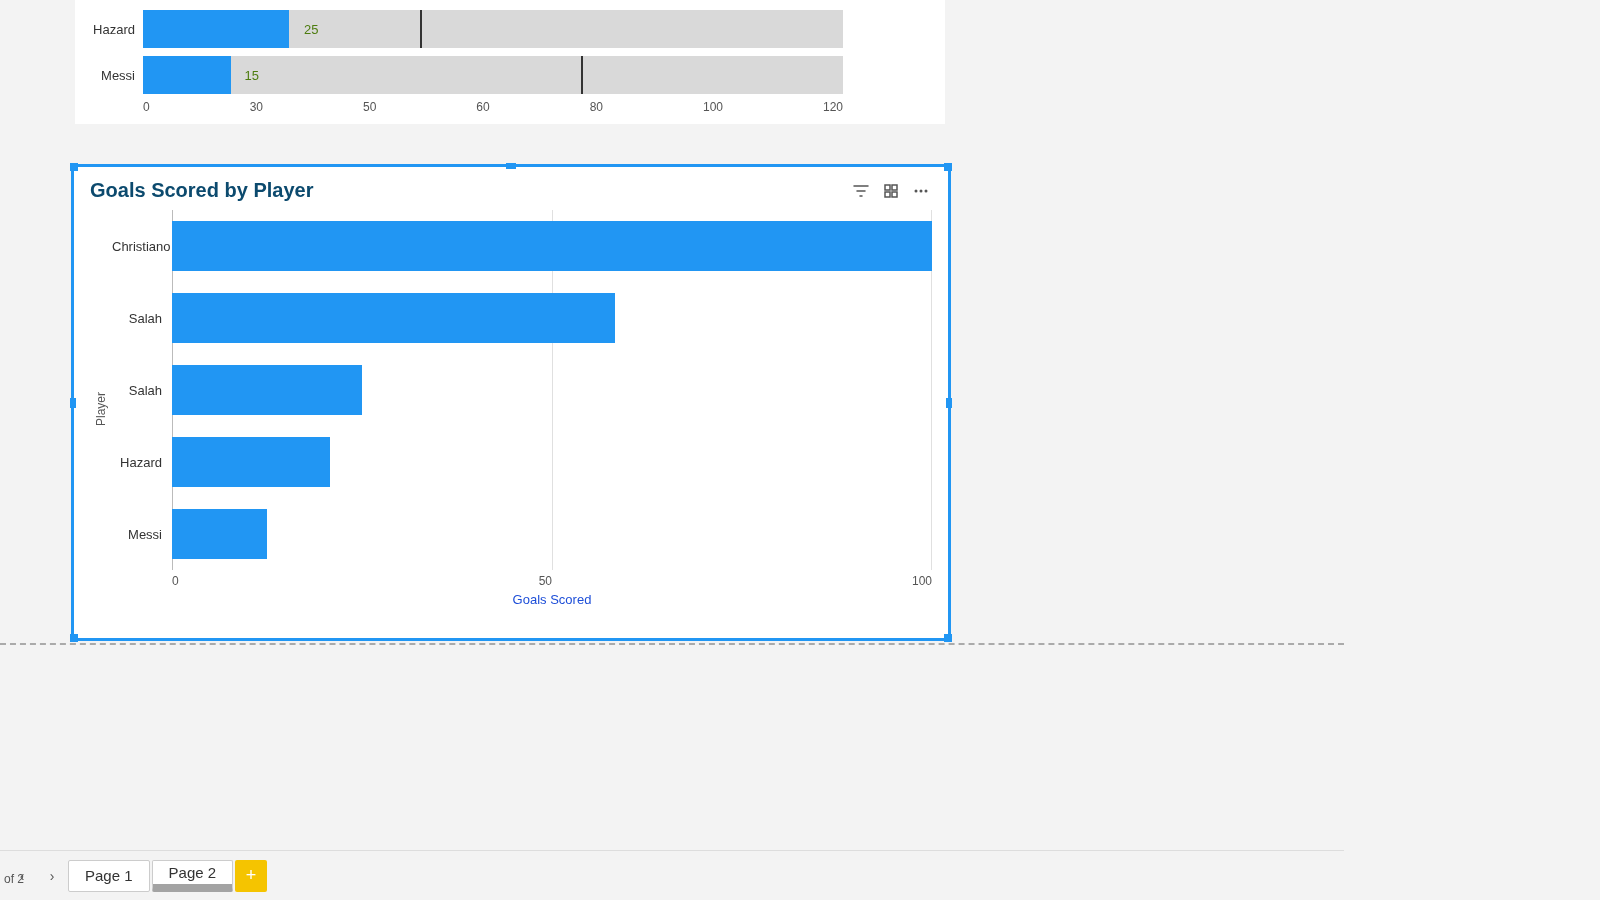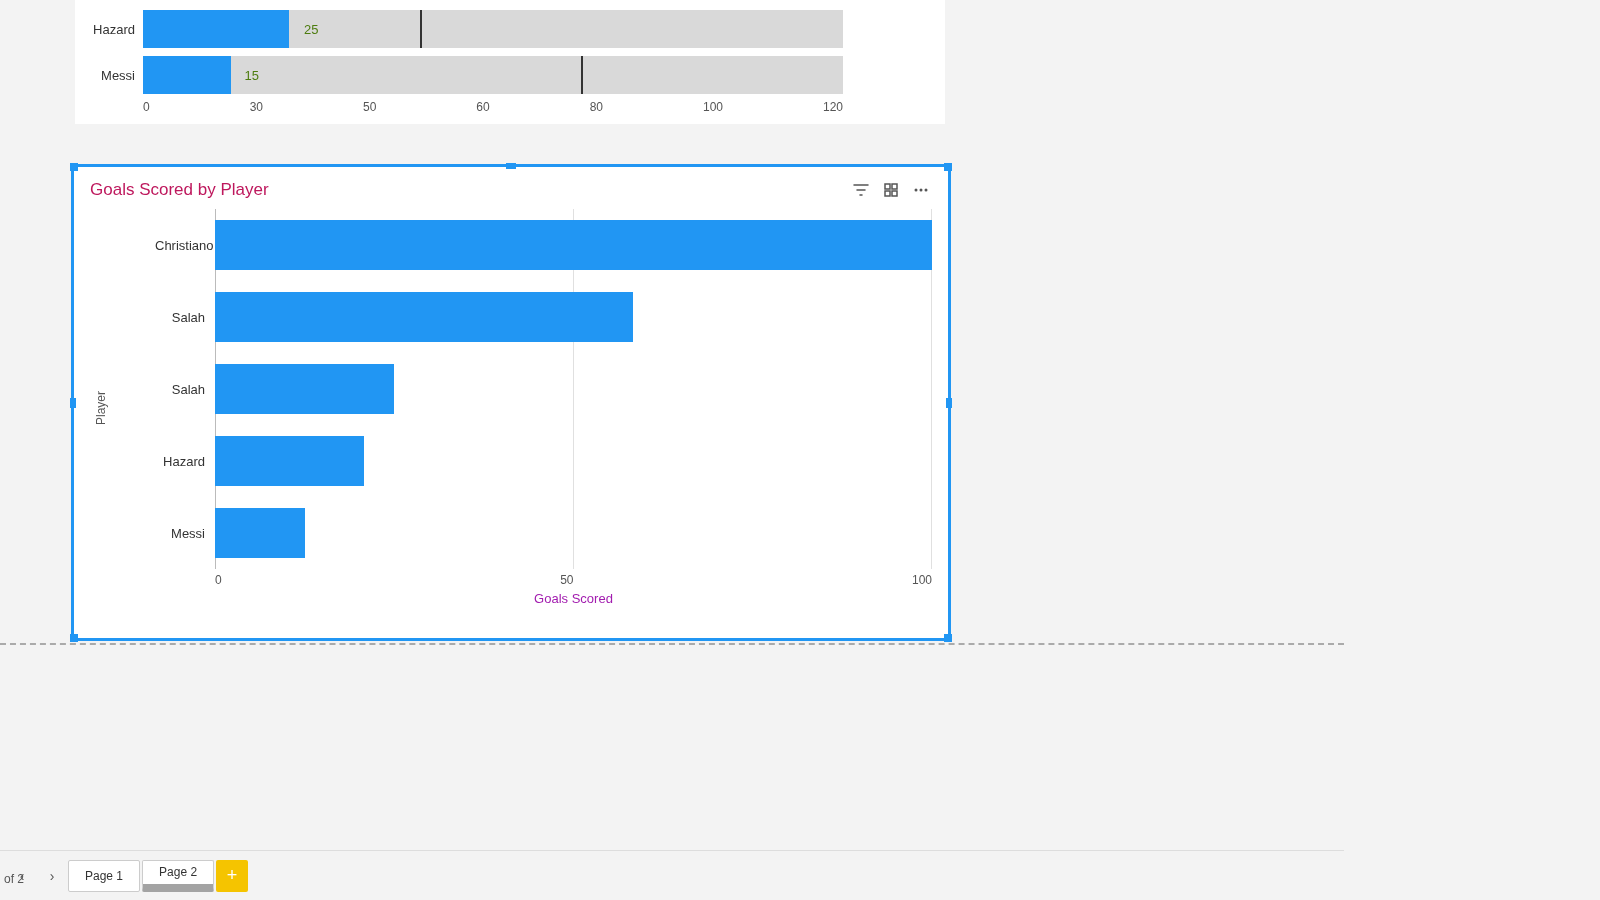--- a/index.html
+++ b/index.html
@@ -153,23 +153,23 @@
     .chart-corner-handle.br { bottom: -4px; right: -4px; cursor: nwse-resize; }
 
     .chart-header {
       display: flex;
       align-items: center;
       justify-content: space-between;
       padding: 12px 16px 8px 16px;
     }
 
     .chart-title {
-      font-size: 17px;
-      font-weight: 400;
-      color: #be185d;
+      font-size: 20px;
+      font-weight: 700;
+      color: #0c4a6e;
     }
 
     .chart-toolbar {
       display: flex;
       align-items: center;
       gap: 8px;
     }
 
     .chart-toolbar-icon {
       width: 22px;
@@ -201,21 +201,20 @@
       color: #555;
       transform: rotate(-90deg);
       white-space: nowrap;
     }
 
     .chart-plot-area {
       flex: 1;
       display: flex;
       flex-direction: column;
       position: relative;
-      margin-left: 43px;
     }
 
     .bars-area {
       flex: 1;
       display: flex;
       flex-direction: column;
       justify-content: space-around;
       position: relative;
     }
 
@@ -281,21 +280,21 @@
     .x-axis-ticks {
       display: flex;
       justify-content: space-between;
       font-size: 12px;
       color: #555;
     }
 
     .x-axis-title {
       text-align: center;
       font-size: 13px;
-      color: #a21caf;
+      color: #1d4ed8;
       margin-top: 4px;
     }
 
     
     .dashed-selection-line {
       position: absolute;
       top: 643px;
       left: 0;
       right: 0;
       height: 1px;
@@ -332,21 +331,21 @@
 
     .page-tab {
       height: 32px;
       padding: 0 16px;
       display: flex;
       align-items: center;
       justify-content: center;
       background: white;
       border: 1px solid #ccc;
       cursor: pointer;
-      font-size: 12px;
+      font-size: 15px;
       color: #333;
       border-radius: 2px;
     }
 
     .page-tab.active {
       border-bottom: 8px solid #a3a3a3;
       font-weight: 400;
     }
 
     .add-page-btn {

